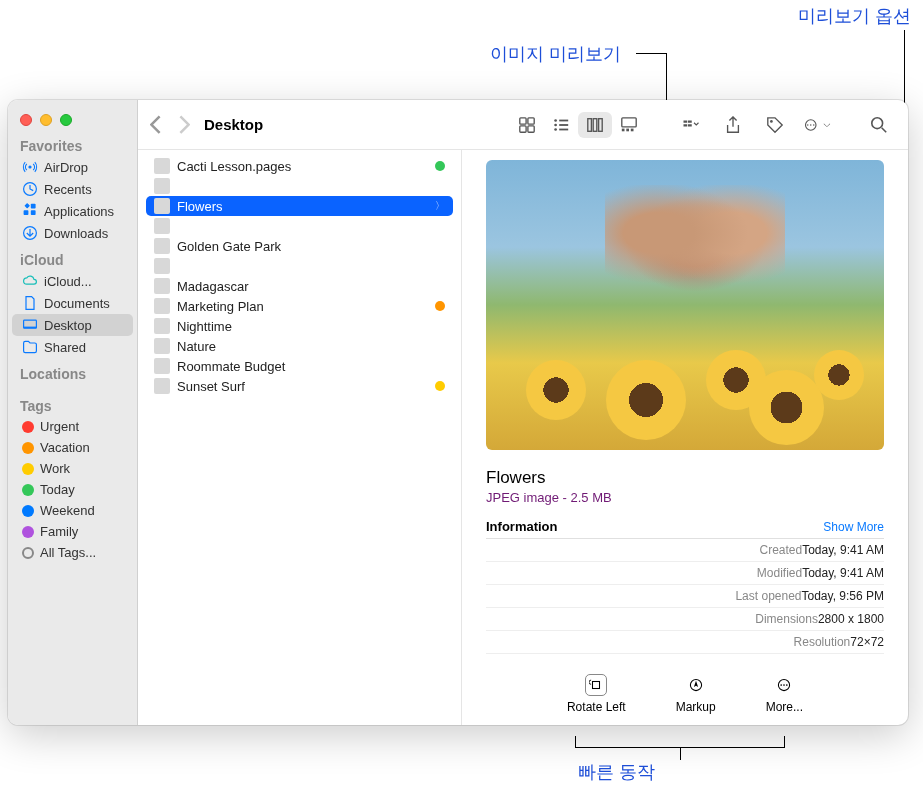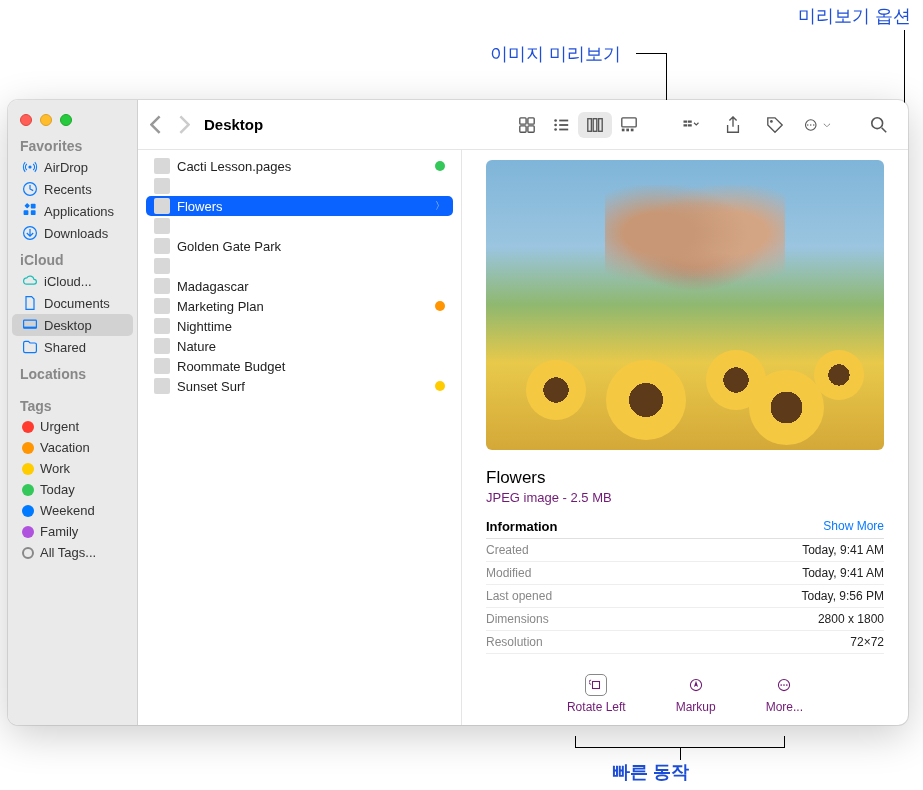--- a/index.html
+++ b/index.html
@@ -123,45 +123,45 @@
       position: absolute;
       top: 25px; left: 30%;
       width: 180px; height: 120px;
       background: radial-gradient(ellipse at 30% 40%, #c89876 20%, transparent 50%),
                   radial-gradient(ellipse at 70% 40%, #d4a584 20%, transparent 50%),
                   radial-gradient(ellipse at 50% 50%, #b8876a 25%, transparent 55%);
     }
     
     .preview-title { font-size: 17px; font-weight: 500; margin-top: 18px; }
     .preview-subtitle { font-size: 13px; color: #701a75; margin-top: 2px; }
-    .info-header { display: flex; justify-content: space-between; align-items: flex-start; margin-top: 14px; border-bottom: 1px solid #e0e0e0; padding-bottom: 4px; }
+    .info-header { display: flex; justify-content: space-between; align-items: center; margin-top: 14px; border-bottom: 1px solid #e0e0e0; padding-bottom: 4px; }
     .info-header-label { font-size: 13px; font-weight: 700; }
     .show-more { font-size: 12px; color: #0a7aff; }
-    .info-row { display: flex; justify-content: space-between; font-size: 12px; padding: 4px 0; border-bottom: 1px solid #eee; }
+    .info-row { display: flex; justify-content: flex-end; font-size: 12px; padding: 4px 0; border-bottom: 1px solid #eee; }
     .info-label { color: #888; }
     .info-value { color: #222; font-weight: 500; }
     
     .quick-actions { display: flex; justify-content: center; gap: 50px; margin-top: 20px; }
-    .qa-btn { display: flex; flex-direction: column; align-items: center; gap: 4px; color: #701a75; font-size: 12px; }
+    .qa-btn { display: flex; flex-direction: column; align-items: center; gap: 4px; color: #000000; font-size: 12px; }
     .qa-icon { width: 22px; height: 22px; border: 1.5px solid #888; border-radius: 5px; display: flex; align-items: center; justify-content: center; }
     .qa-icon.circ { border-radius: 50%; }
     
     .bracket { position: absolute; border: 1px solid #000; border-top: none; height: 12px; }
   </style>
 </head>
 <body>
 
 <div class="annotation" style="top:4px; right:12px;">미리보기 옵션</div>
 <div class="annotation-line" style="top:30px; right:18px; width:1px; height:82px;"></div>
 
 <div class="annotation" style="top:42px; left:490px;">이미지 미리보기</div>
 <div class="annotation-line" style="top:53px; left:636px; width:30px; height:1px;"></div>
 <div class="annotation-line" style="top:53px; left:666px; width:1px; height:60px;"></div>
 
-<div class="annotation" style="top:760px; left:612px;font-weight:bold;">빠른 동작</div>
+<div class="annotation" style="top:760px; left:578px;">빠른 동작</div>
 <div class="bracket" style="top:736px; left:575px; width:210px;"></div>
 <div class="annotation-line" style="top:748px; left:680px; width:1px; height:12px;"></div>
 
 <div class="window">
 
   <div class="sidebar">
     <div class="traffic-lights">
       <div class="tl tl-red"></div>
       <div class="tl tl-yellow"></div>
       <div class="tl tl-green"></div>

